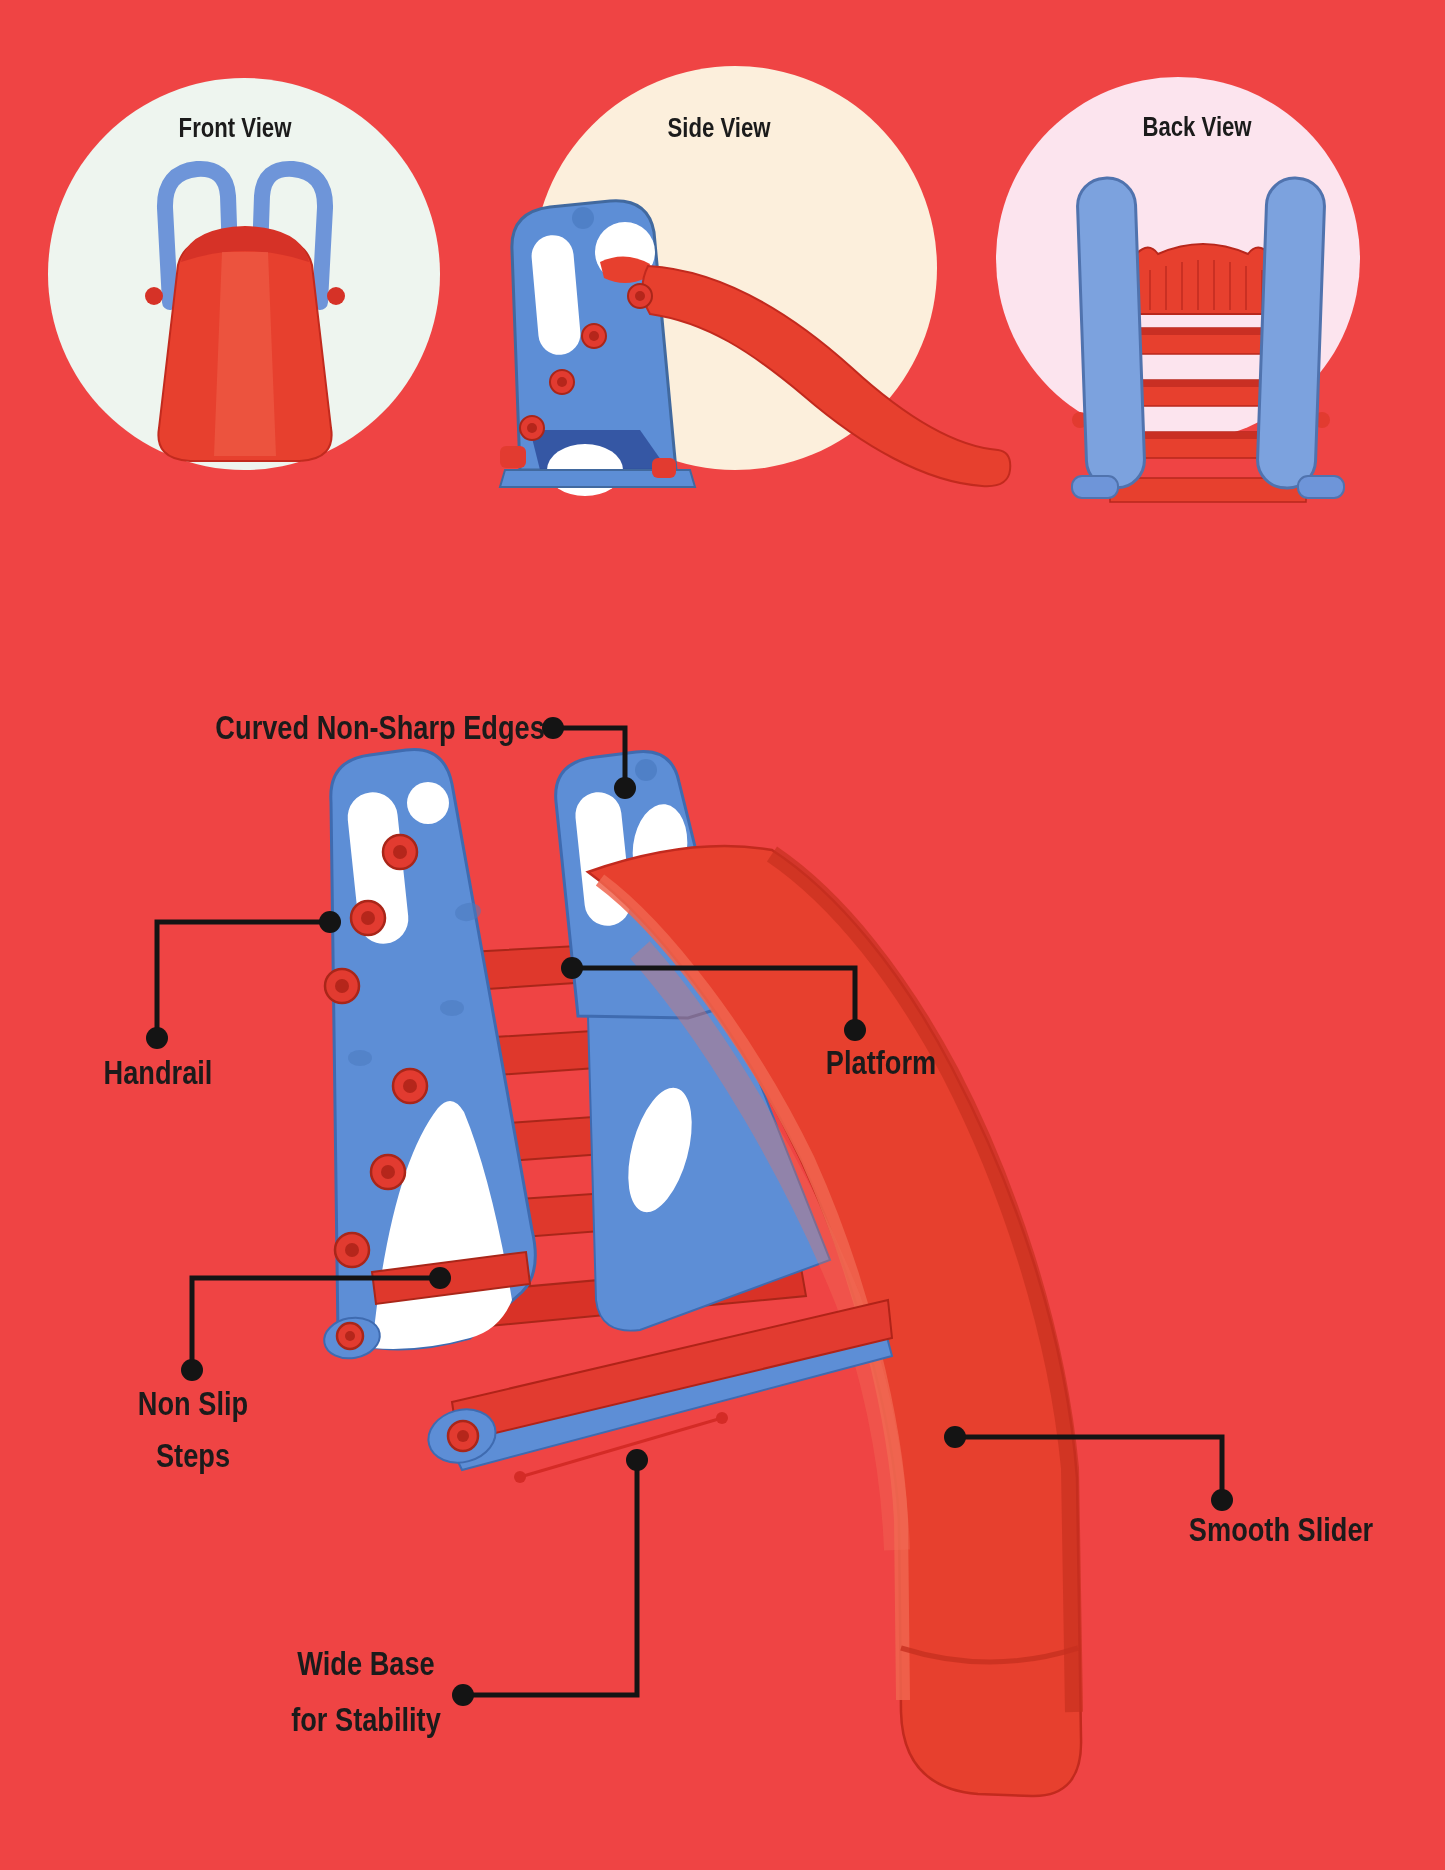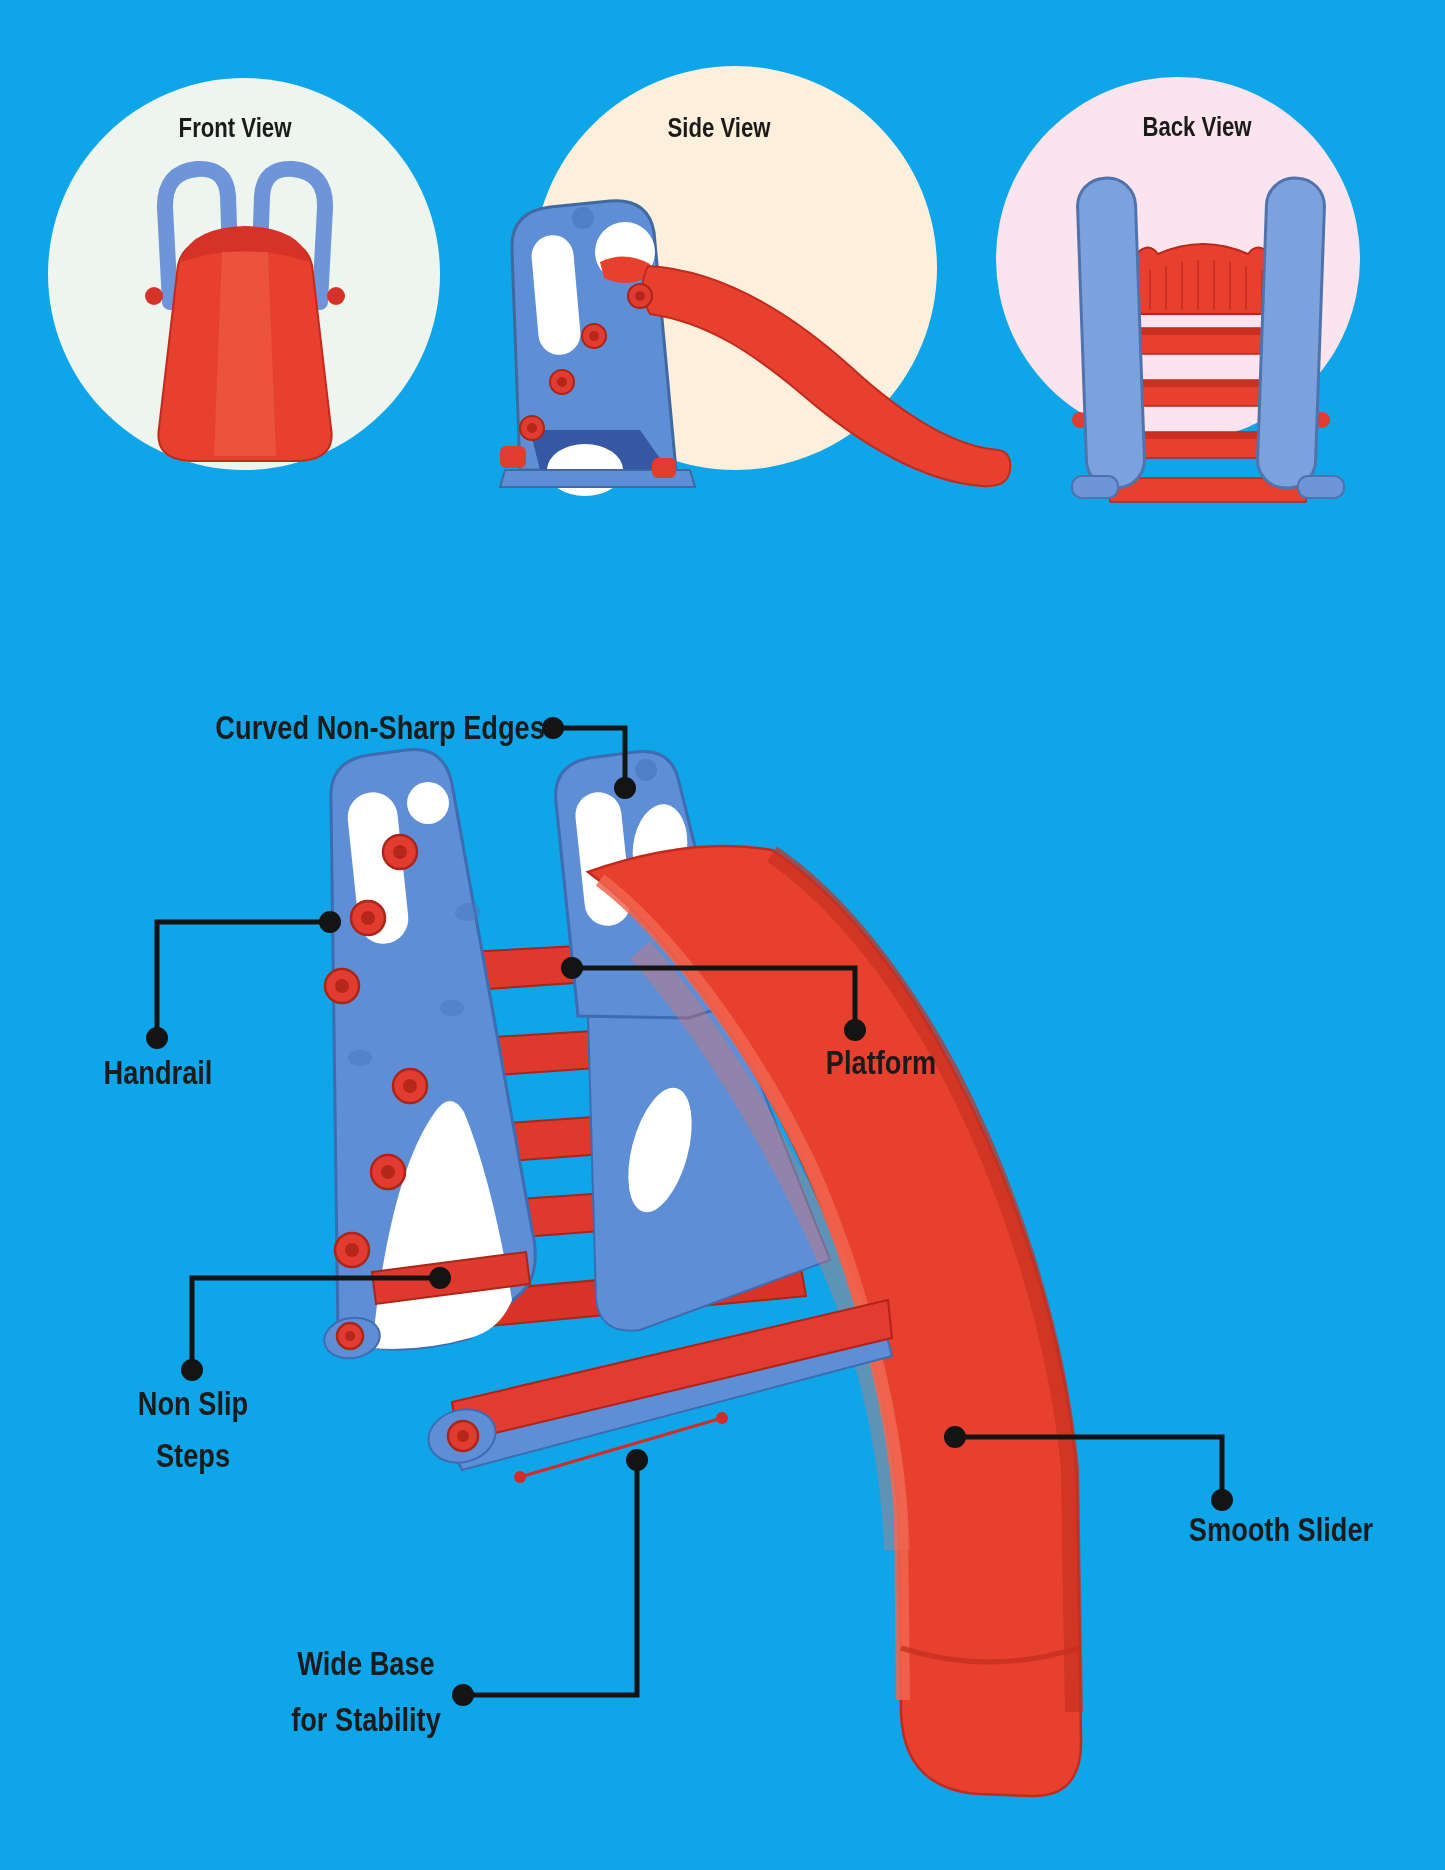--- a/index.html
+++ b/index.html
@@ -1,16 +1,16 @@
 <!DOCTYPE html>
 <html><head>
 <meta charset="utf-8">
 <style>
   html,body{margin:0;padding:0;background:#ffffff;}
-  .canvas{position:relative;width:1445px;height:1870px;background:#0ea5e9;overflow:hidden;
+  .canvas{position:relative;width:1445px;height:1870px;background:#ef4444;overflow:hidden;
           font-family:"Liberation Sans",sans-serif;color:#1b1b1b;}
   .circle{position:absolute;border-radius:50%;}
   .art{position:absolute;left:0;top:0;width:1445px;height:1870px;}
   .lbl{position:absolute;font-weight:700;white-space:nowrap;}
   .view-lbl{font-size:27px;transform:translate(-50%,-50%) scaleX(.82);}
   .callout{font-size:34px;transform:translate(-50%,-50%) scaleX(.8);text-align:center;}
   .callout-r{position:absolute;font-size:34px;font-weight:700;white-space:nowrap;
              transform:scaleX(.8);transform-origin:100% 50%;}
   .lh52{line-height:52px;}
   .lh56{line-height:56px;}

